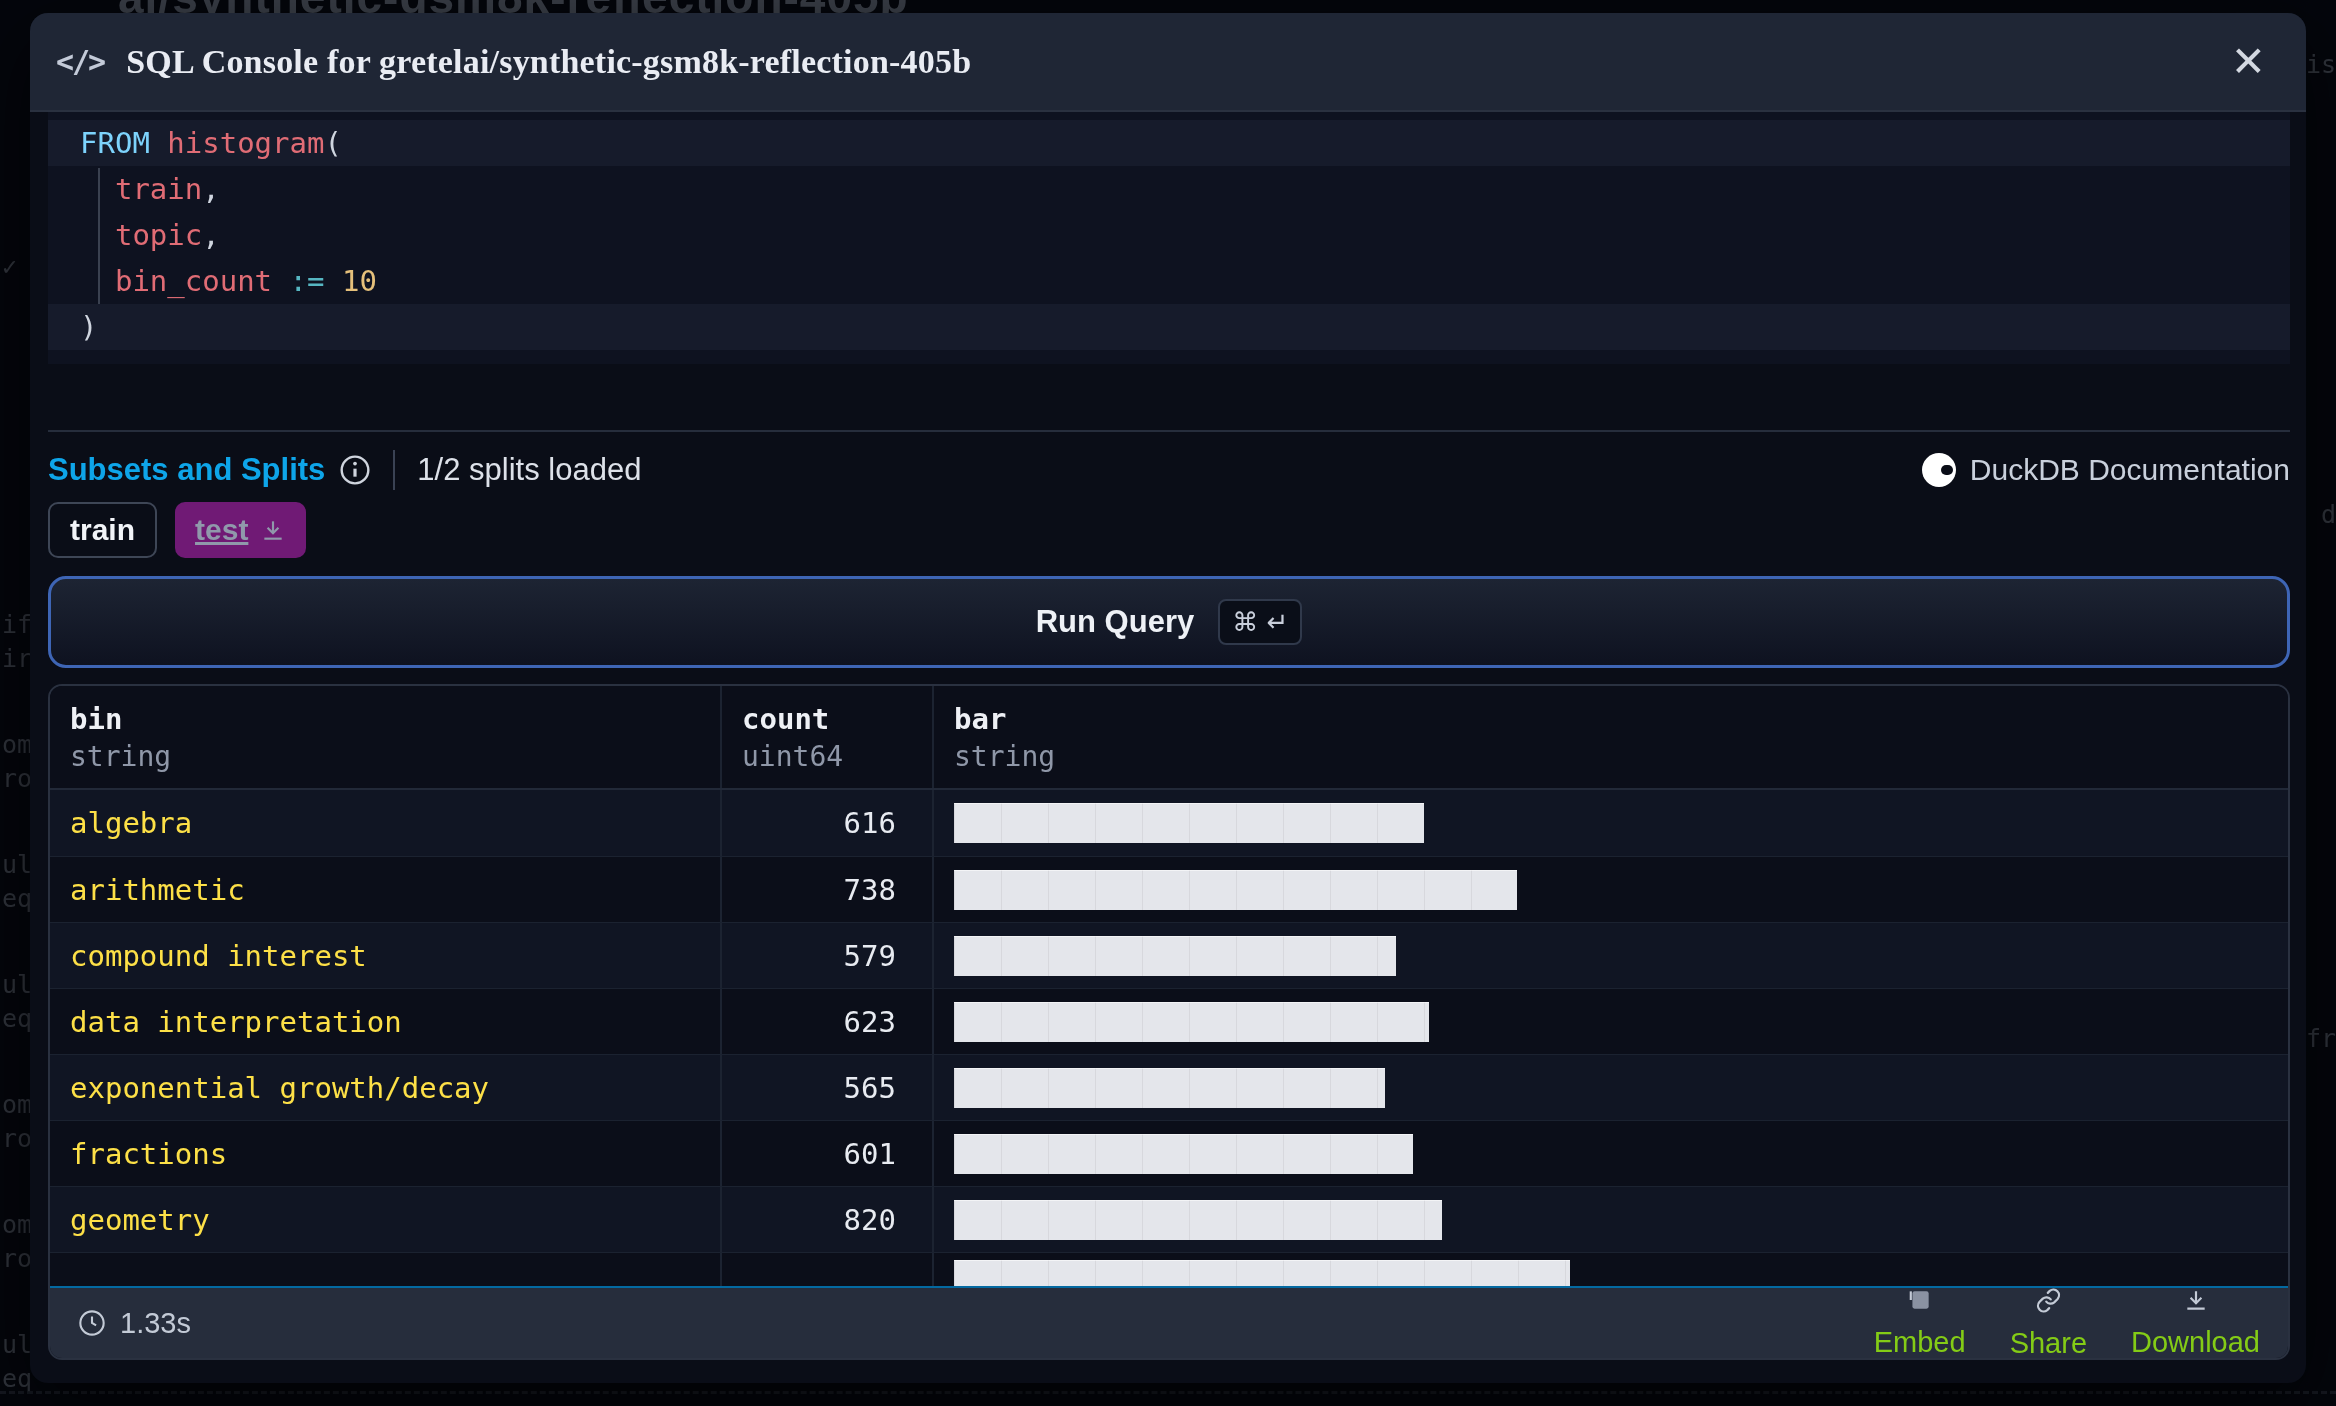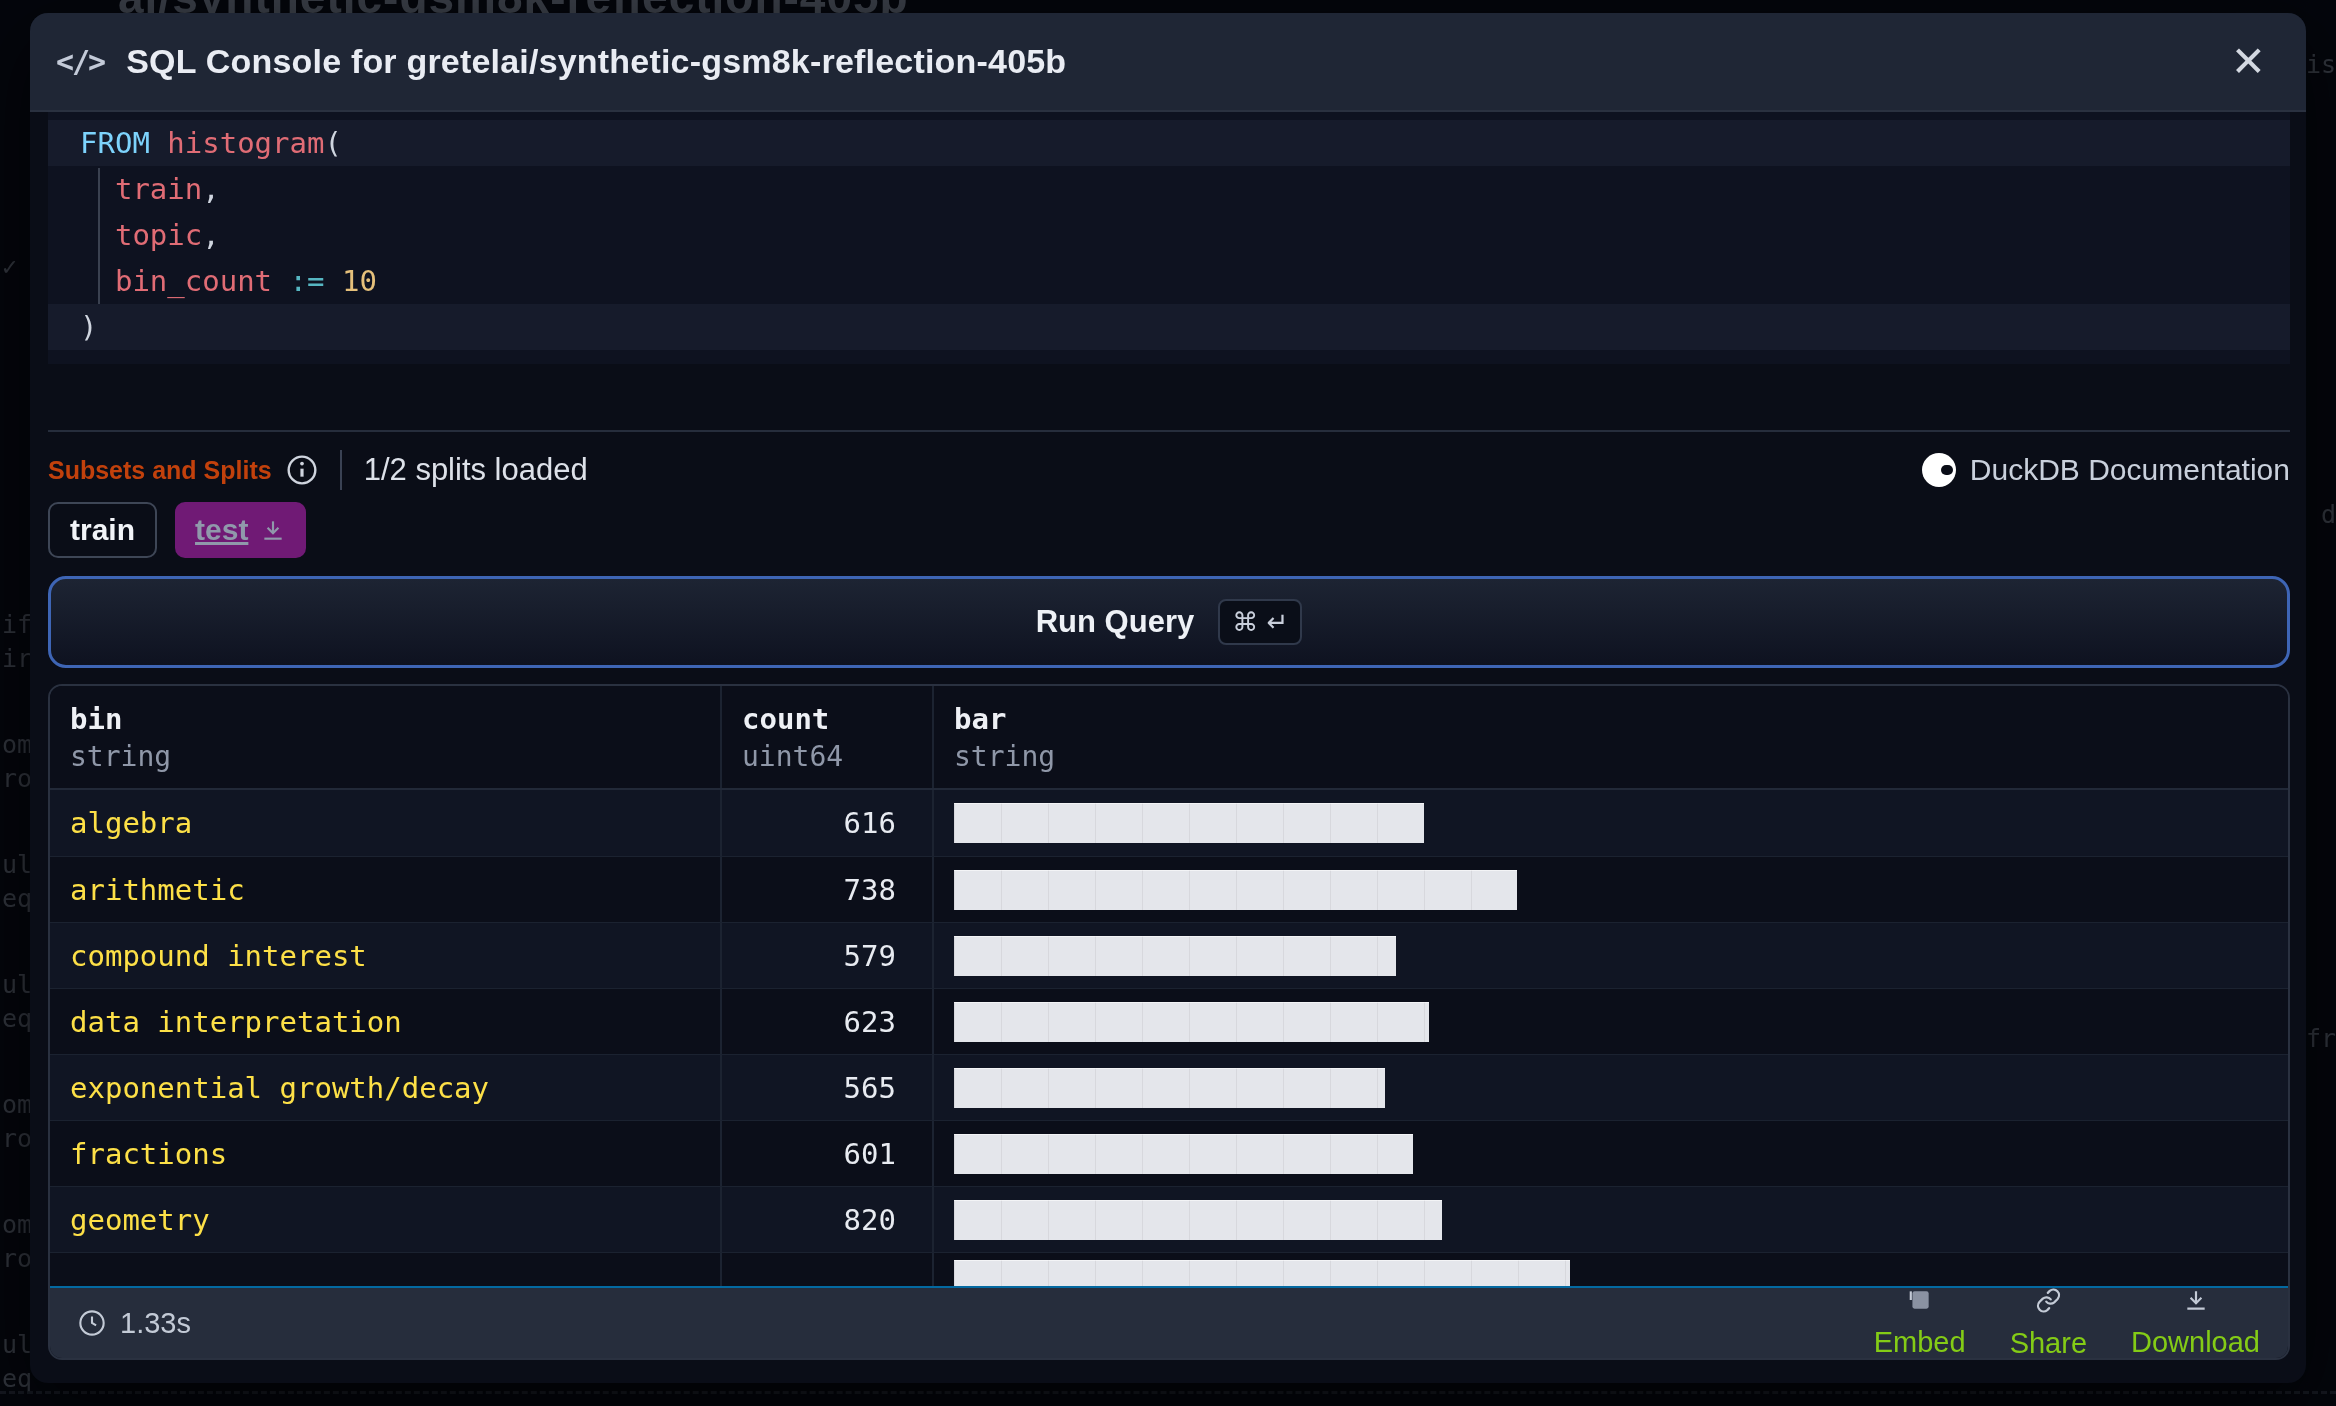--- a/index.html
+++ b/index.html
@@ -42,21 +42,21 @@
   .titlebar {
     position:absolute; left:0; top:0; right:0; height:99px;
     background:#1f2635; border-bottom:2px solid #2a3140;
     border-radius:18px 18px 0 0;
     display:flex; align-items:center; padding:0 40px 0 26px;
   }
   .code-icon {
     font-family:"DejaVu Sans Mono", monospace; font-size:30px; font-weight:700;
     color:#c3cad8; margin-right:22px; letter-spacing:-2px;
   }
-  .modal-title { font-size:34px; font-weight:700; color:#e9ecf3; letter-spacing:.2px; }
+  .modal-title { font-size:34px; font-weight:700; color:#e9ecf3; letter-spacing:.2px;font-family:Liberation Serif, serif; }
   .close-btn {
     margin-left:auto; font-size:42px; font-weight:300; color:#d3d8e1;
     cursor:pointer; line-height:1;
   }
 
   
   .editor {
     position:absolute; left:18px; right:16px; top:99px; height:252px;
     background:#0e1220; overflow:hidden;
     font-family:"DejaVu Sans Mono", monospace; font-size:29px;
@@ -77,21 +77,21 @@
 
   
   .section-divider {
     position:absolute; left:18px; right:16px; top:417px; height:0;
     border-top:2px solid #262d3c;
   }
   .subsets-row {
     position:absolute; left:18px; right:16px; top:434px; height:46px;
     display:flex; align-items:center;
   }
-  .subsets-label { font-size:25px; font-weight:700; color:#c2410c; }
+  .subsets-label { font-size:31px; font-weight:700; color:#0ea5e9; }
   .info-icon { margin-left:14px; display:inline-flex; cursor:pointer; }
   .vsep { width:2px; height:40px; background:#3a4254; margin:0 22px; }
   .splits-loaded { font-size:31px; color:#dde1e9; }
   .doc-link {
     margin-left:auto; display:flex; align-items:center; gap:14px;
     font-size:30px; color:#c9d0dc; cursor:pointer;
   }
   .duckdb-logo {
     width:34px; height:34px; border-radius:50%; background:#ffffff;
     position:relative;

